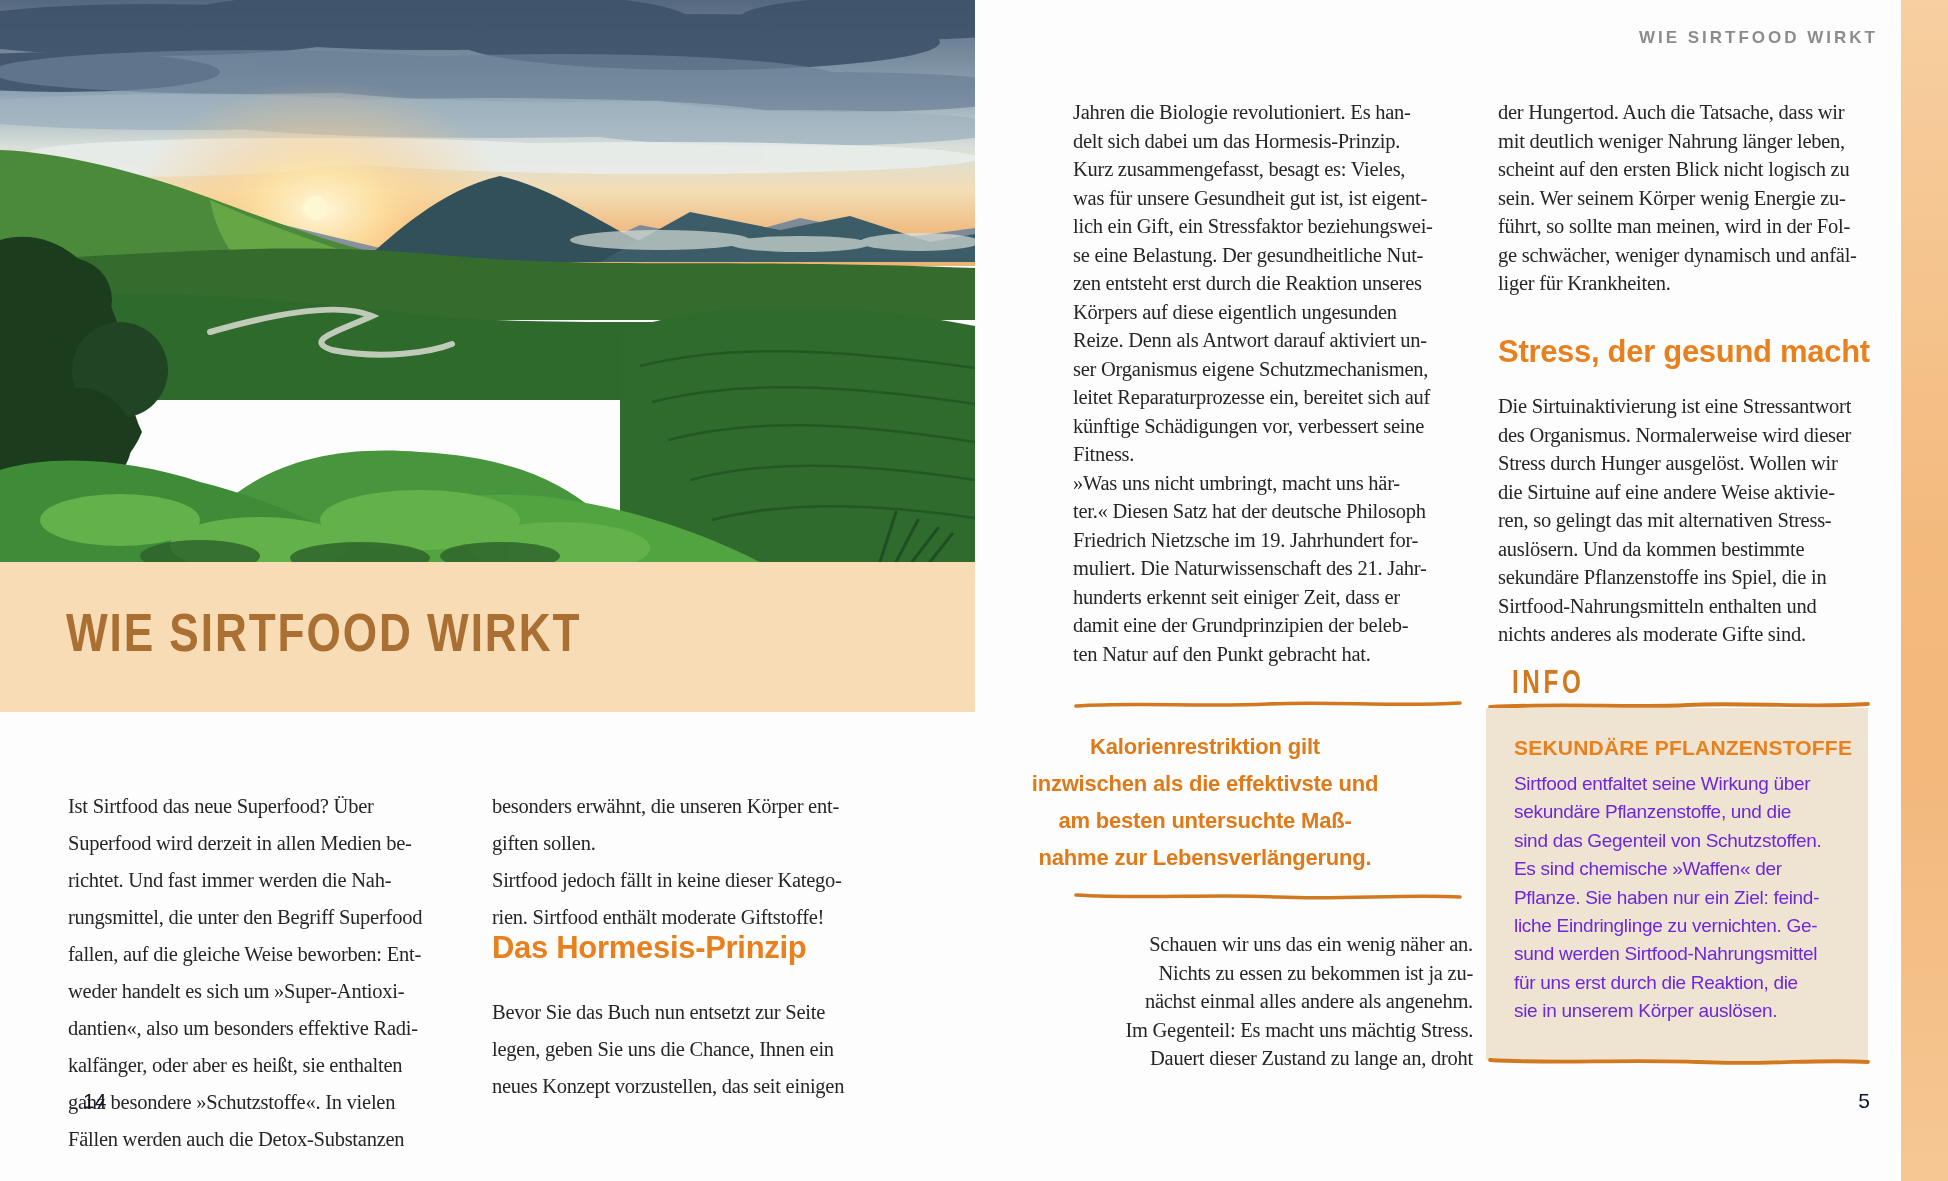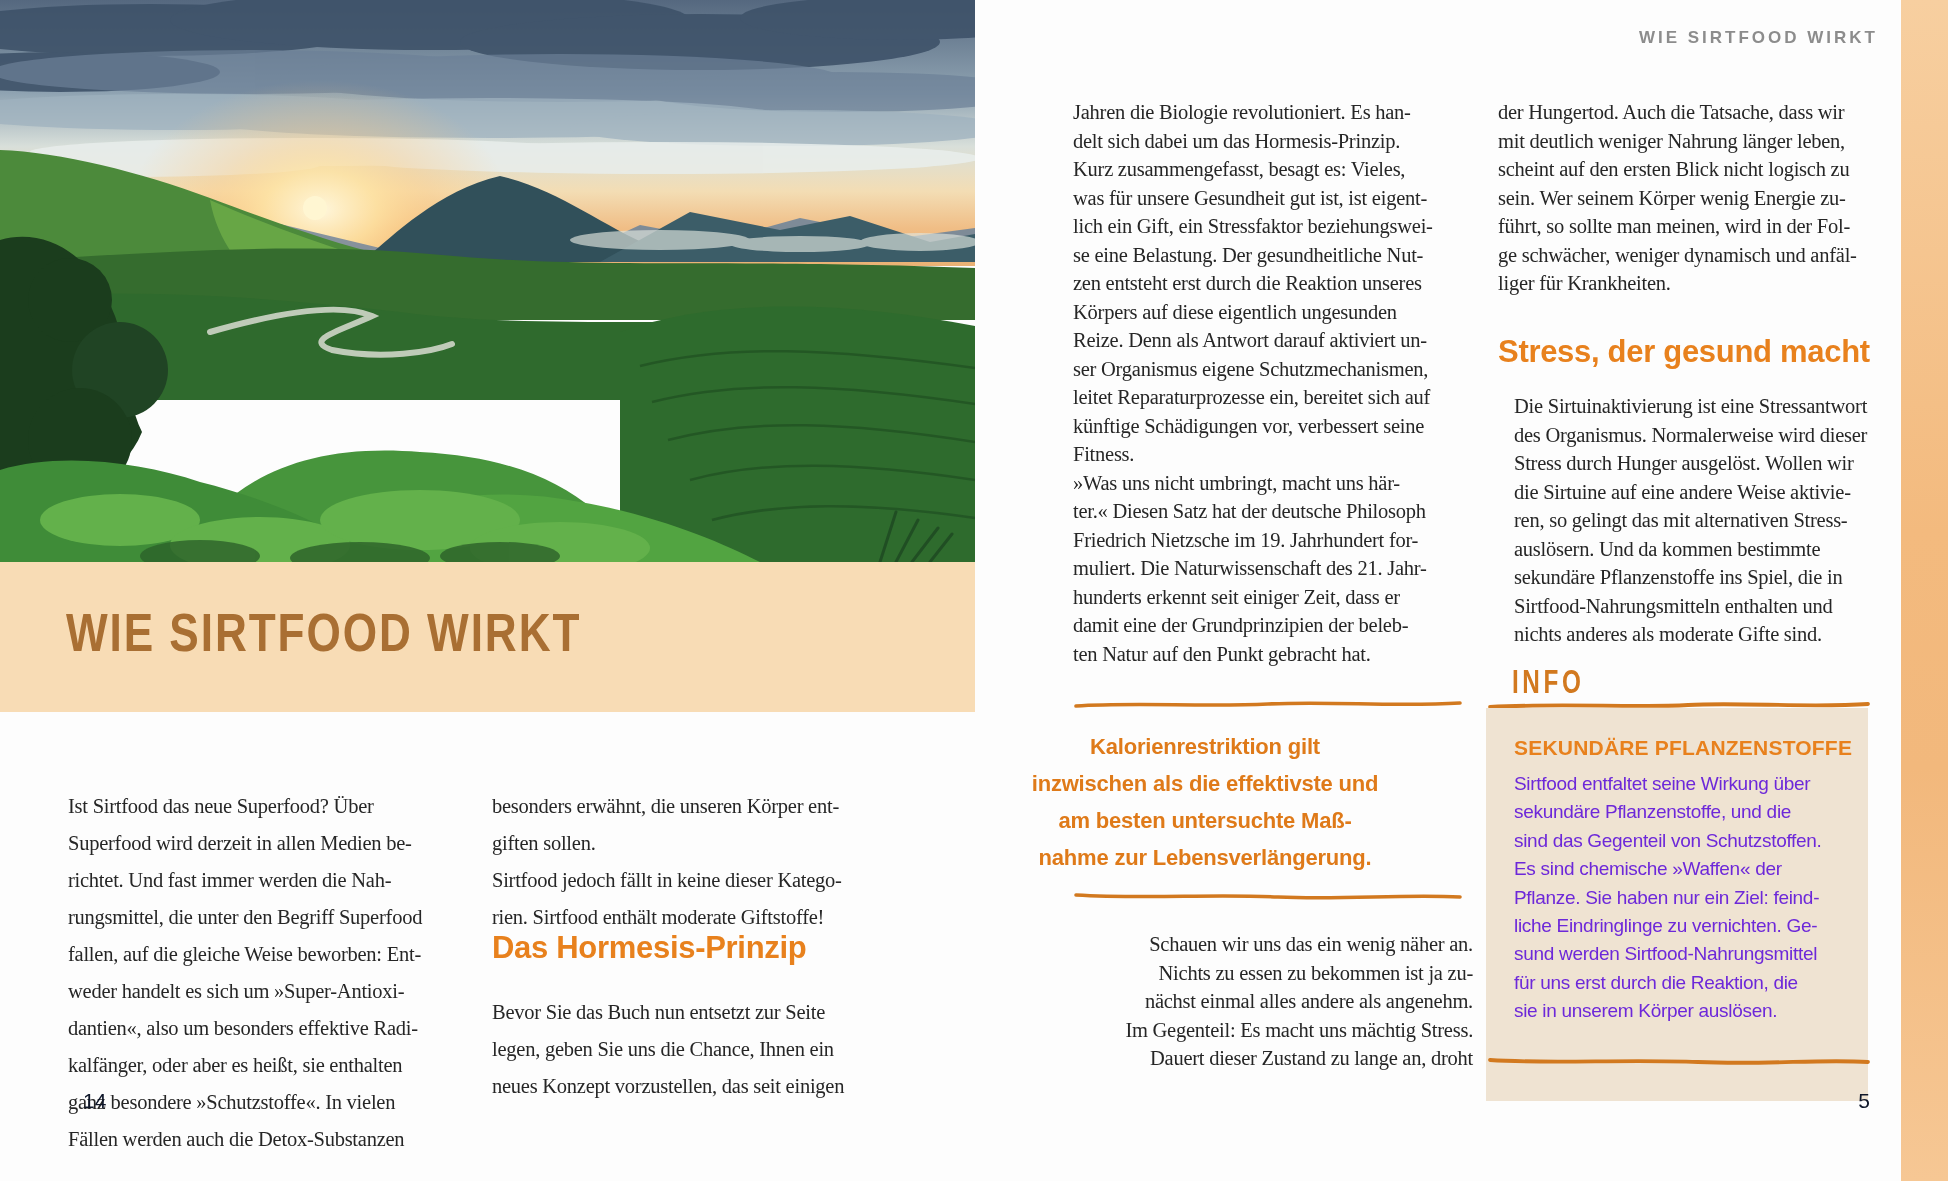--- a/index.html
+++ b/index.html
@@ -21,21 +21,21 @@
   
   .running-header{position:absolute;left:1478px;top:28px;width:400px;text-align:right;
       font-size:17px;font-weight:700;letter-spacing:3px;color:#8c8c8c;white-space:pre;}
   .pullquote{position:absolute;left:1000px;top:728px;width:410px;text-align:center;
       font-family:"Liberation Sans",sans-serif;font-weight:700;font-size:22px;line-height:37px;
       letter-spacing:-.2px;color:#df7a19;white-space:pre;}
   .rule{position:absolute;}
   .info-label{position:absolute;left:1512px;top:664px;margin:0;
       font-family:"Liberation Sans",sans-serif;font-weight:700;font-size:27px;letter-spacing:4px;
       color:#d2791f;transform:scale(.9,1.2);transform-origin:left top;white-space:pre;}
-  .infobox{position:absolute;left:1486px;top:708px;width:382px;height:393px;background:#efe3d2;}
+  .infobox{position:absolute;left:1486px;top:708px;width:382px;height:352px;background:#efe3d2;}
   .infobox-heading{position:absolute;left:28px;top:28px;margin:0;
       font-family:"Liberation Sans",sans-serif;font-weight:700;font-size:21px;color:#e8811d;
       letter-spacing:.2px;white-space:pre;}
   .infobox-body{position:absolute;left:28px;top:62px;white-space:pre;color:#6d28d9;
       font-family:"Liberation Sans",sans-serif;font-size:19px;line-height:28.4px;letter-spacing:-.3px;}
   
   .edge-strip{position:absolute;left:1901px;top:0;width:47px;height:1181px;
       background:linear-gradient(180deg,#f7cfa0 0%,#f3ba7e 45%,#f2b87c 65%,#f6c794 100%);}
 </style>
 </head>
@@ -203,21 +203,21 @@
 Dauert dieser Zustand zu lange an, droht</div>
 
     <div class="body-text" style="left:1498px;top:98px;width:400px;">der Hungertod. Auch die Tatsache, dass wir
 mit deutlich weniger Nahrung länger leben,
 scheint auf den ersten Blick nicht logisch zu
 sein. Wer seinem Körper wenig Energie zu-
 führt, so sollte man meinen, wird in der Fol-
 ge schwächer, weniger dynamisch und anfäl-
 liger für Krankheiten.</div>
     <h2 class="subhead" style="left:1498px;top:334px;">Stress, der gesund macht</h2>
-    <div class="body-text" style="left:1498px;top:392px;width:400px;margin-left:16px;">Die Sirtuinaktivierung ist eine Stressantwort
+    <div class="body-text" style="left:1498px;top:392px;width:400px;">Die Sirtuinaktivierung ist eine Stressantwort
 des Organismus. Normalerweise wird dieser
 Stress durch Hunger ausgelöst. Wollen wir
 die Sirtuine auf eine andere Weise aktivie-
 ren, so gelingt das mit alternativen Stress-
 auslösern. Und da kommen bestimmte
 sekundäre Pflanzenstoffe ins Spiel, die in
 Sirtfood-Nahrungsmitteln enthalten und
 nichts anderes als moderate Gifte sind.</div>
 
     <h3 class="info-label">INFO</h3>

